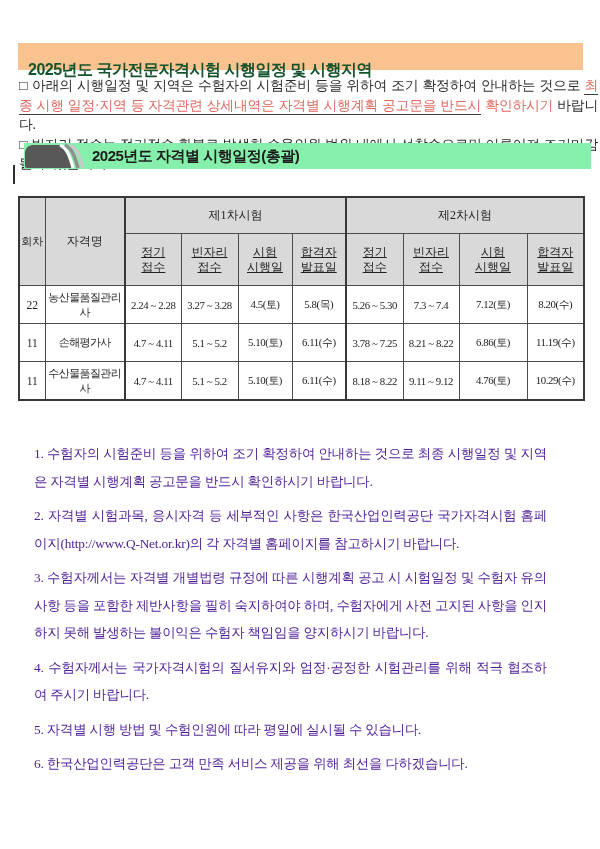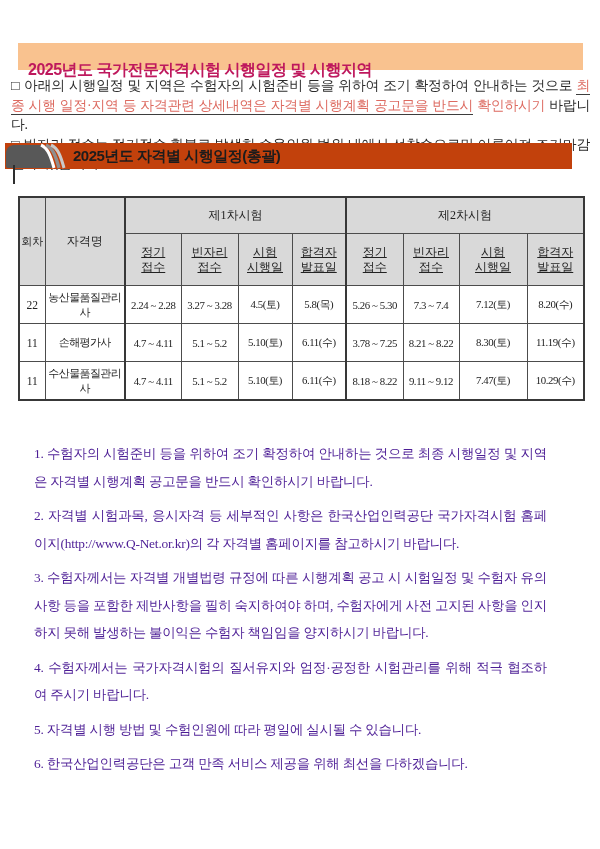--- a/index.html
+++ b/index.html
@@ -12,35 +12,35 @@
     overflow:hidden;
   }
   
   .title-bar{
     position:absolute;left:18px;top:43px;width:565px;height:27px;
     display:flex;align-items:center;
     padding-left:10px;box-sizing:border-box;
   }
   .title-bar .title-text{
     font-family:"Liberation Sans","DejaVu Sans",sans-serif;
-    font-weight:bold;font-size:16px;color:#be185d;letter-spacing:-0.5px;margin-top:27px;
+    font-weight:bold;font-size:16px;color:#14532d;letter-spacing:-0.5px;margin-top:27px;
   }
   
   .intro{
-    position:absolute;left:11px;top:76px;width:579px;
+    position:absolute;left:19px;top:76px;width:579px;
     font-size:13.8px;line-height:19.5px;text-align:justify;
     letter-spacing:-0.2px;
   }
   .intro p{margin:0;}
   .red{ }
   .red-underline{border-bottom:1.4px solid #3d3d3d;padding-bottom:1px;}
   
   .section-bar{
-    position:absolute;left:5px;top:143px;width:567px;height:26px;
-    background:#c2410c;
+    position:absolute;left:24px;top:143px;width:567px;height:26px;
+    background:#86efac;
     display:flex;align-items:center;
   }
   .ribbon{position:absolute;left:0;top:0;width:62px;height:26px;}
   .section-heading{
     margin-left:68px;
     font-family:"Liberation Sans","DejaVu Sans",sans-serif;
     font-weight:bold;font-size:15px;color:#1c1c1c;letter-spacing:-0.5px;
   }
   .stray-mark{
     position:absolute;left:13px;top:165px;width:2px;height:19px;background:#2e2e2e;
@@ -143,33 +143,33 @@
       </tr>
       <tr class="data-row">
         <td>11</td>
         <td class="name-cell">손해평가사</td>
         <td class="date-cell group-divider">4.7 ~ 4.11</td>
         <td class="date-cell">5.1 ~ 5.2</td>
         <td class="date-cell">5.10(토)</td>
         <td class="date-cell">6.11(수)</td>
         <td class="date-cell group-divider">3.78 ~ 7.25</td>
         <td class="date-cell">8.21 ~ 8.22</td>
-        <td class="date-cell">8.30(토)</td>
+        <td class="date-cell">6.86(토)</td>
         <td class="date-cell">11.19(수)</td>
       </tr>
       <tr class="data-row">
         <td>11</td>
         <td class="name-cell">수산물품질관리사</td>
         <td class="date-cell group-divider">4.7 ~ 4.11</td>
         <td class="date-cell">5.1 ~ 5.2</td>
         <td class="date-cell">5.10(토)</td>
         <td class="date-cell">6.11(수)</td>
         <td class="date-cell group-divider">8.18 ~ 8.22</td>
         <td class="date-cell">9.11 ~ 9.12</td>
-        <td class="date-cell">7.47(토)</td>
+        <td class="date-cell">4.76(토)</td>
         <td class="date-cell">10.29(수)</td>
       </tr>
     </tbody>
   </table>
 
   <div class="notes">
     <p>1. 수험자의 시험준비 등을 위하여 조기 확정하여 안내하는 것으로 최종 시행일정 및 지역은 자격별 시행계획 공고문을 반드시 확인하시기 바랍니다.</p>
     <p>2. 자격별 시험과목, 응시자격 등 세부적인 사항은 한국산업인력공단 국가자격시험 홈페이지(http://www.Q-Net.or.kr)의 각 자격별 홈페이지를 참고하시기 바랍니다.</p>
     <p>3. 수험자께서는 자격별 개별법령 규정에 따른 시행계획 공고 시 시험일정 및 수험자 유의사항 등을 포함한 제반사항을 필히 숙지하여야 하며, 수험자에게 사전 고지된 사항을 인지하지 못해 발생하는 불이익은 수험자 책임임을 양지하시기 바랍니다.</p>
     <p>4. 수험자께서는 국가자격시험의 질서유지와 엄정·공정한 시험관리를 위해 적극 협조하여 주시기 바랍니다.</p>

